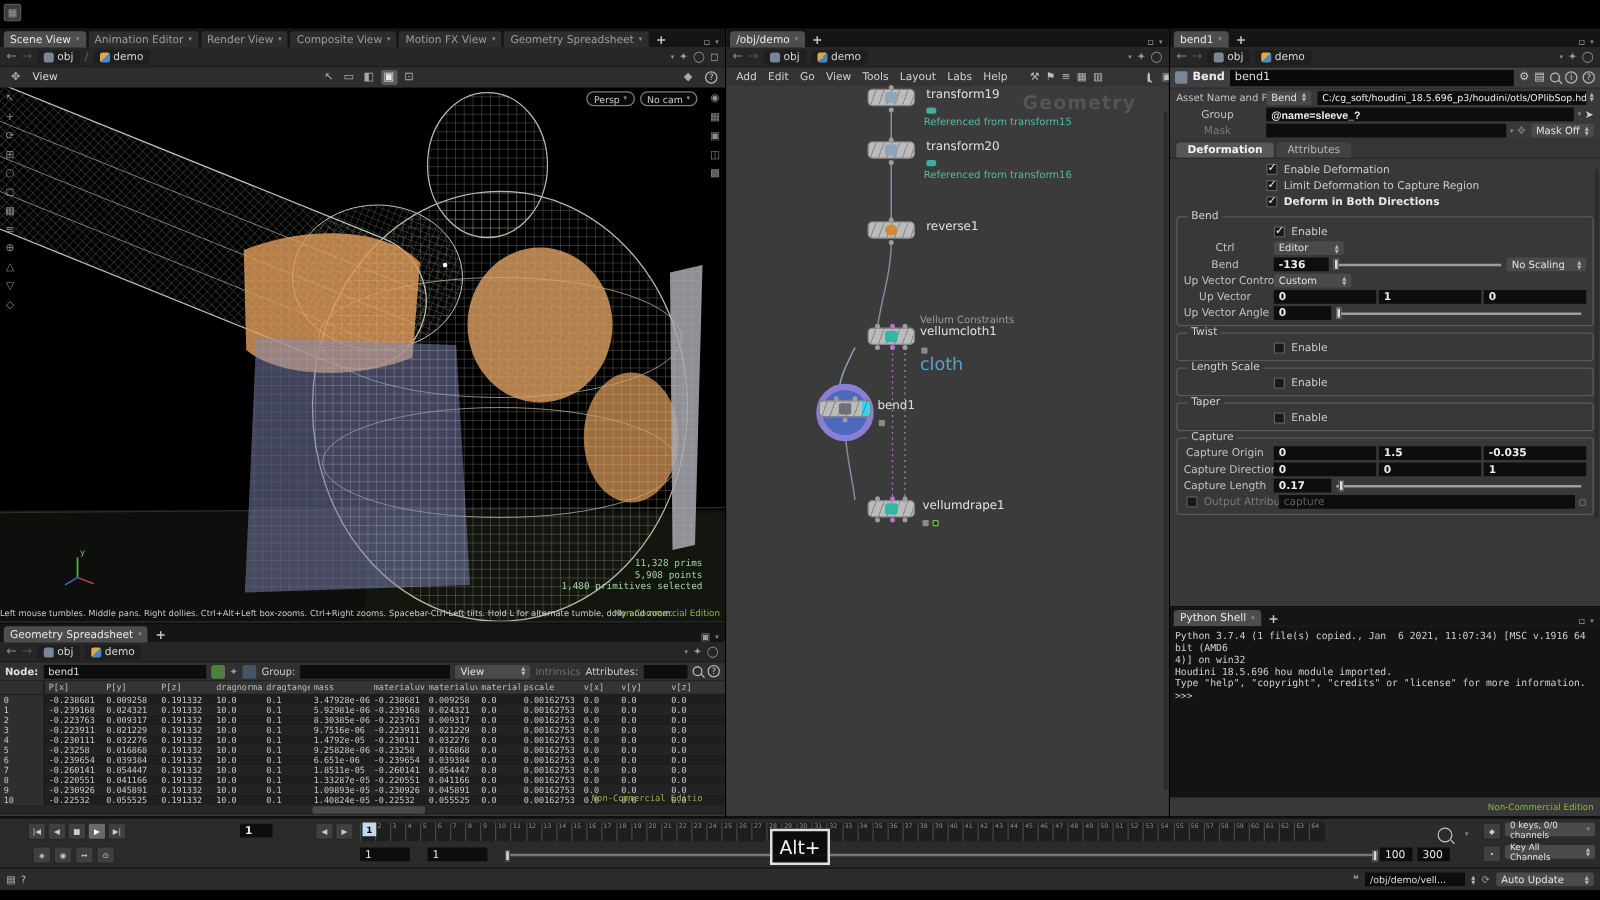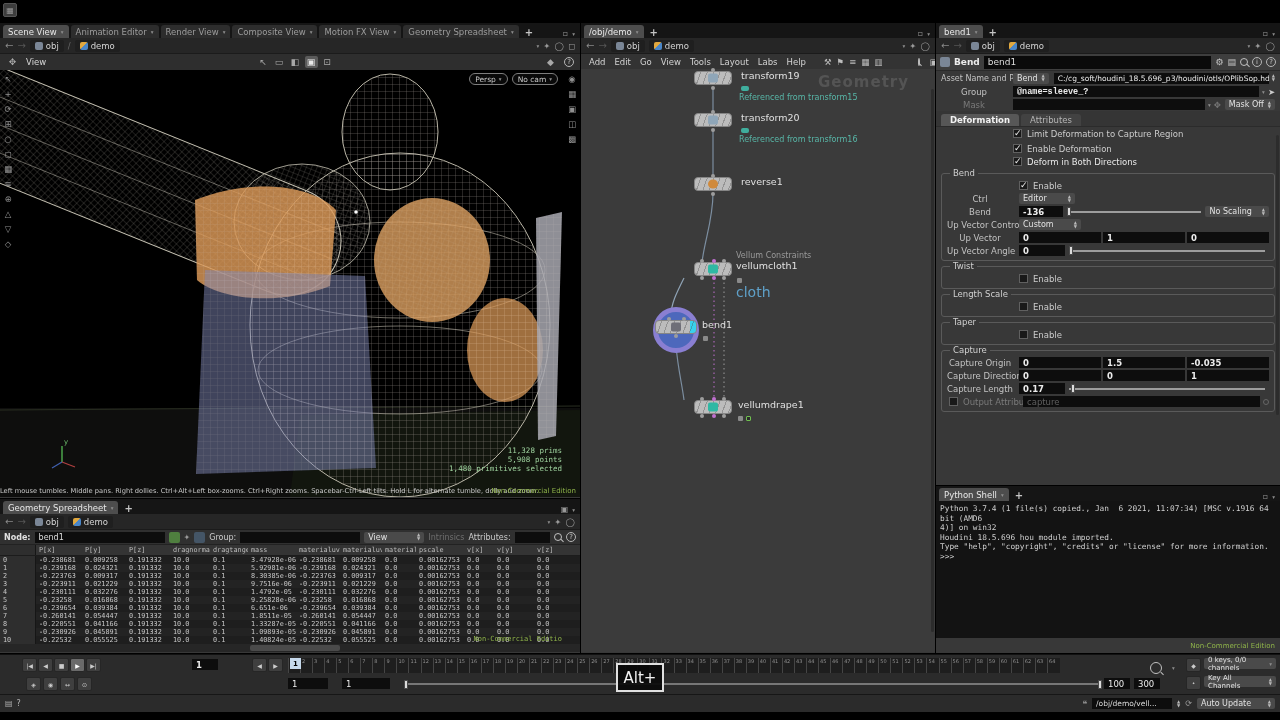--- a/index.html
+++ b/index.html
@@ -430,55 +430,55 @@
         </span>
       </span>
     <span class="pfield" style="flex:1;margin-left:5px;font-weight:normal;font-size:7.5px;overflow:hidden;white-space:nowrap">C:/cg_soft/houdini_18.5.696_p3/houdini/otls/OPlibSop.hda</span>
     <span class="spin" style="margin-left:3px">
         <span>▲</span>
         <span>▼</span>
       </span>
   </div>
   <div class="prow">
     <span class="plabel">Group</span>
-    <span class="pfield" style="flex:1;font-family:Liberation Mono, monospace">@name=sleeve_?</span>
+    <span class="pfield" style="flex:1;font-family:Liberation Sans, sans-serif">@name=sleeve_?</span>
     <span class="caret" style="margin:0 3px">▾</span>
     <span style="color:#cdcdcd">➤</span>
   </div>
   <div class="prow">
     <span class="plabel dis">Mask</span>
     <span class="pfield dim" style="flex:1"></span>
     <span class="caret" style="margin:0 3px">▾</span>
     <span style="color:#777">✥</span>
     <span class="dd" style="margin-left:4px">
         <span>Mask Off</span>
         <span class="spin">
           <span>▲</span>
           <span>▼</span>
         </span>
       </span>
   </div>
   <div class="ftabs">
     <span class="ftab active">Deformation</span>
     <span class="ftab">Attributes</span>
   </div>
+  <div class="prow" style="margin-top:2px">
+      <span class="plabel"></span>
+      <span class="cb on"></span>
+      <span>Enable Deformation</span>
+    </div>
   <div class="prow">
       <span class="plabel"></span>
       <span class="cb on"></span>
       <span>Limit Deformation to Capture Region</span>
     </div>
-  <div class="prow" style="margin-top:2px">
-      <span class="plabel"></span>
-      <span class="cb on"></span>
-      <span>Enable Deformation</span>
-    </div>
   <div class="prow">
       <span class="plabel"></span>
       <span class="cb on"></span>
-      <span style="font-weight:normal;color:#e8e8e8">Deform in Both Directions</span>
+      <span style="font-weight:bold;color:#e8e8e8">Deform in Both Directions</span>
     </div>
 
   <div class="gbox">
     <span class="gtitle">Bend</span>
     <div class="prow">
         <span class="plabel"></span>
         <span class="cb on"></span>
         <span>Enable</span>
       </div>
     <div class="prow">

